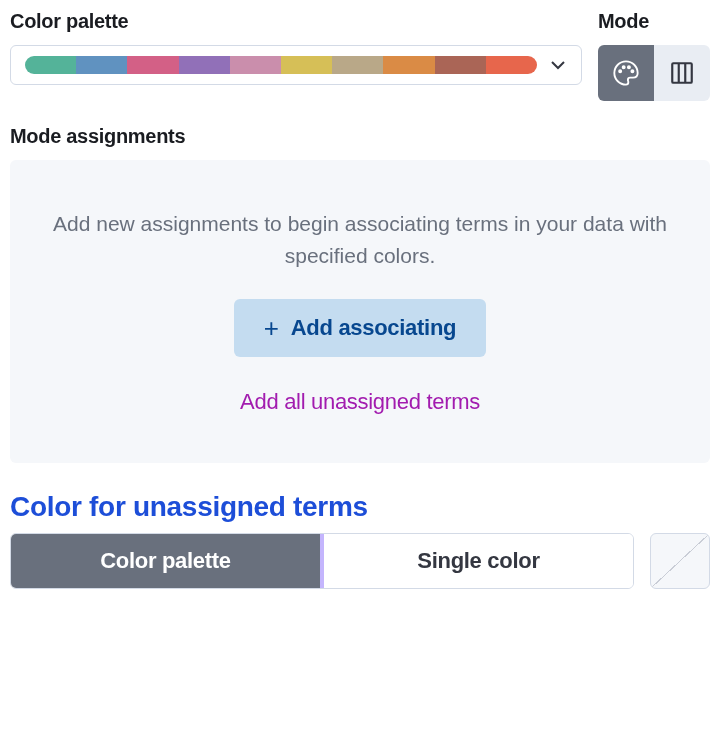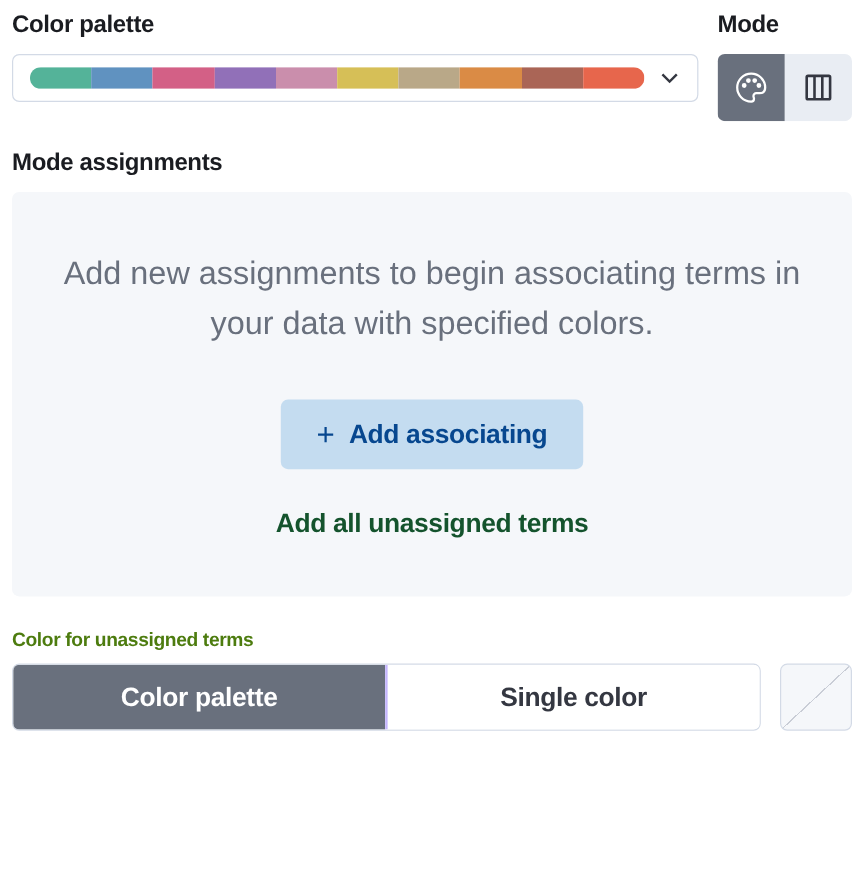--- a/index.html
+++ b/index.html
@@ -82,24 +82,24 @@
     .assignments-section {
       margin-bottom: 28px;
     }
     .empty-state {
       background: #f5f7fa;
       border-radius: 6px;
       padding: 48px 36px;
       text-align: center;
     }
     .empty-text {
-      font-size: 27px;
+      font-size: 21px;
       color: #69707d;
       line-height: 1.5;
-      margin-bottom: 44px;
+      margin-bottom: 28px;
     }
     .add-assignment-btn {
       display: inline-flex;
       align-items: center;
       gap: 12px;
       background: #c4dcf0;
       color: #07478f;
       border: none;
       border-radius: 6px;
       padding: 16px 30px;
@@ -109,31 +109,31 @@
       margin-bottom: 32px;
       letter-spacing: -0.3px;
     }
     .plus-glyph {
       font-size: 26px;
       font-weight: 400;
       line-height: 1;
     }
     .add-all-link {
       display: block;
-      color: #14532d;
+      color: #a21caf;
       font-size: 22px;
-      font-weight: 700;
+      font-weight: 400;
       text-decoration: none;
       cursor: pointer;
       letter-spacing: -0.3px;
     }
     .unassigned-section-label {
-      font-size: 16px;
-      font-weight: 700;
-      color: #4d7c0f;
+      font-size: 28px;
+      font-weight: 700;
+      color: #1d4ed8;
       margin-bottom: 10px;
       display: block;
       letter-spacing: -0.3px;
     }
     .unassigned-row {
       display: flex;
       gap: 16px;
       align-items: stretch;
     }
     .toggle-group {
@@ -154,21 +154,21 @@
       letter-spacing: -0.3px;
     }
     .toggle-opt.active {
       background: #69707d;
       color: #ffffff;
       font-weight: 700;
     }
     .toggle-opt.inactive {
       background: #ffffff;
       color: #343741;
-      border-left: 2px solid #c4b5fd;
+      border-left: 4px solid #c4b5fd;
     }
     .swatch-box {
       width: 60px;
       border: 1px solid #d3dae6;
       border-radius: 6px;
       display: flex;
       align-items: center;
       justify-content: center;
       cursor: pointer;
       background: #f5f7fa;

